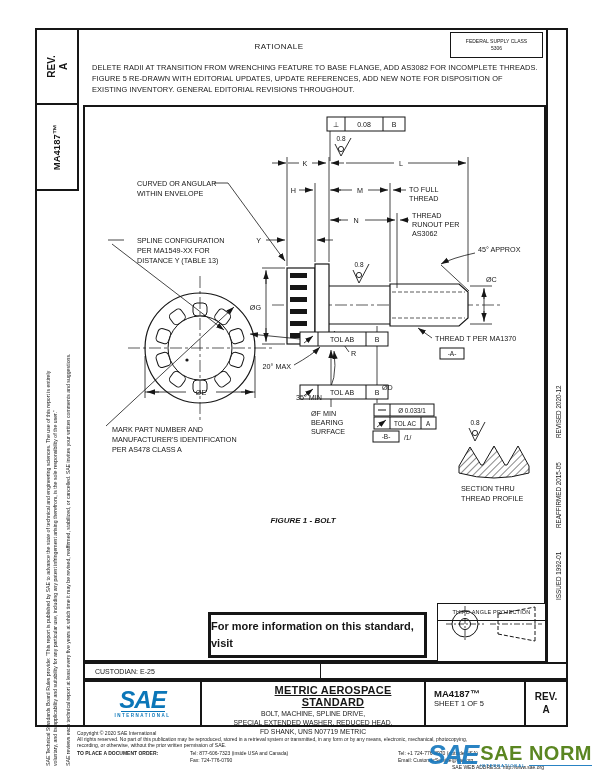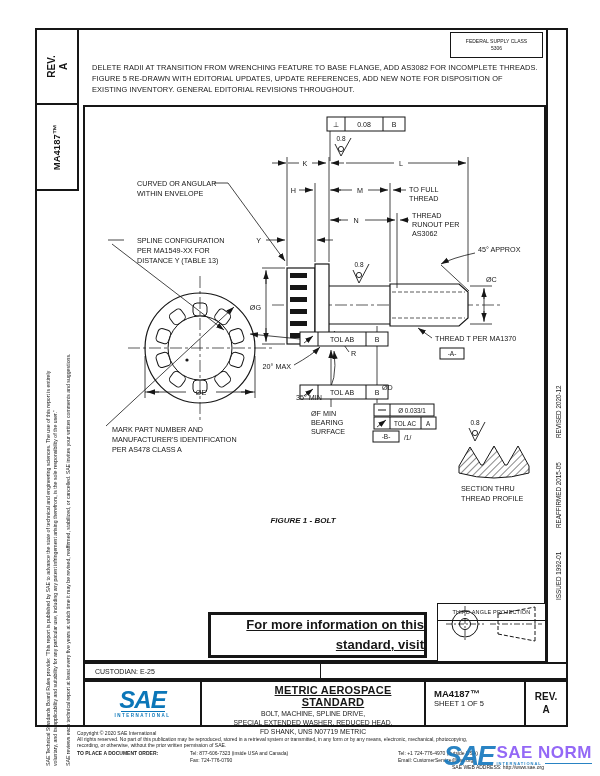--- a/index.html
+++ b/index.html
@@ -34,31 +34,32 @@
     <div class="rot" style="font-weight:bold;font-size:10px;line-height:1.15;text-align:center;">
       <div>REV.</div>
       <div>A</div>
     </div>
   </div>
 
   <div class="abs bx ctr" style="left:35px;top:103px;width:44px;height:88px;">
     <div class="rot" style="font-weight:bold;font-size:9.5px;">MA4187™</div>
   </div>
 
+  <div class="abs" style="left:79px;top:42px;width:400px;text-align:center;font-size:8px;letter-spacing:.5px;">RATIONALE</div>
   <div class="abs" style="left:92px;top:62px;width:447px;font-size:7.4px;line-height:1.5;letter-spacing:.1px;">DELETE RADII AT TRANSITION FROM WRENCHING FEATURE TO BASE FLANGE, ADD AS3082 FOR INCOMPLETE THREADS. FIGURE 5 RE-DRAWN WITH EDITORIAL UPDATES, UPDATE REFERENCES, ADD NEW NOTE FOR DISPOSITION OF EXISTING INVENTORY. GENERAL EDITORIAL REVISIONS THROUGHOUT.</div>
 
   <div class="abs bx1 ctr" style="left:450px;top:32px;width:93px;height:26px;">
     <div class="tiny">
       <div>FEDERAL SUPPLY CLASS</div>
       <div>5306</div>
     </div>
   </div>
 
   <div class="abs ctr" style="left:208px;top:612px;width:219px;height:46px;border:3px solid #161616;box-sizing:border-box;background:#fff;">
-    <div style="font-size:13px;line-height:1.55;text-align:right;text-decoration:underline;">
+    <div style="font-size:11px;line-height:1.55;text-align:left;">
       <div style="font-weight:bold;">For more information on this standard, visit</div>
     </div>
   </div>
 
   <div class="abs bx1" style="left:437px;top:603px;width:109px;height:59px;background:#fff;">
     <div class="ctr" style="height:16px;border-bottom:1.5px solid #161616;font-size:5.5px;letter-spacing:.2px;">THIRD ANGLE PROJECTION</div>
     <svg width="106" height="40" viewBox="0 0 106 40">
       <g stroke="#161616" fill="none" stroke-width="1">
         <circle cx="27" cy="20" r="13"></circle>
         <circle cx="27" cy="20" r="5.5"></circle>
@@ -110,21 +111,21 @@
   <div class="abs foot" style="left:77px;top:750px;font-weight:bold;">TO PLACE A DOCUMENT ORDER:</div>
   <div class="abs foot" style="left:190px;top:750px;">Tel: 877-606-7323 (inside USA and Canada)</div>
   <div class="abs foot" style="left:190px;top:757px;">Fax: 724-776-0790</div>
   <div class="abs foot" style="left:398px;top:750px;">Tel: +1 724-776-4970 (outside USA)</div>
   <div class="abs foot" style="left:398px;top:757px;">Email: CustomerService@sae.org</div>
   <div class="abs foot" style="left:452px;top:764px;">SAE WEB ADDRESS: http://www.sae.org</div>
 
   <div class="abs wm" style="right:8px;bottom:8px;display:flex;align-items:flex-start;">
     <div style="color:#1779be;font-style:italic;font-weight:900;font-size:27px;line-height:.85;letter-spacing:-2px;margin-right:3px;">SAE</div>
     <div>
-      <div style="color:#8b5cf6;font-weight:800;font-size:17px;line-height:.95;letter-spacing:.5px;">SAE NORM</div>
+      <div style="color:#4d7c0f;font-weight:800;font-size:20px;line-height:.95;letter-spacing:.5px;">SAE NORM</div>
       <div style="display:flex;align-items:center;gap:3px;">
         <span style="color:#1779be;font-size:4px;letter-spacing:1px;font-weight:bold;">INTERNATIONAL</span>
         <span style="flex:1;border-top:1px solid #1779be;width:46px;display:inline-block;"></span>
       </div>
     </div>
   </div>
 
   <svg width="600" height="776" viewBox="0 0 600 776">
     <defs>
       <marker id="m" markerWidth="9" markerHeight="8" refX="8" refY="3.5" orient="auto" markerUnits="userSpaceOnUse">

